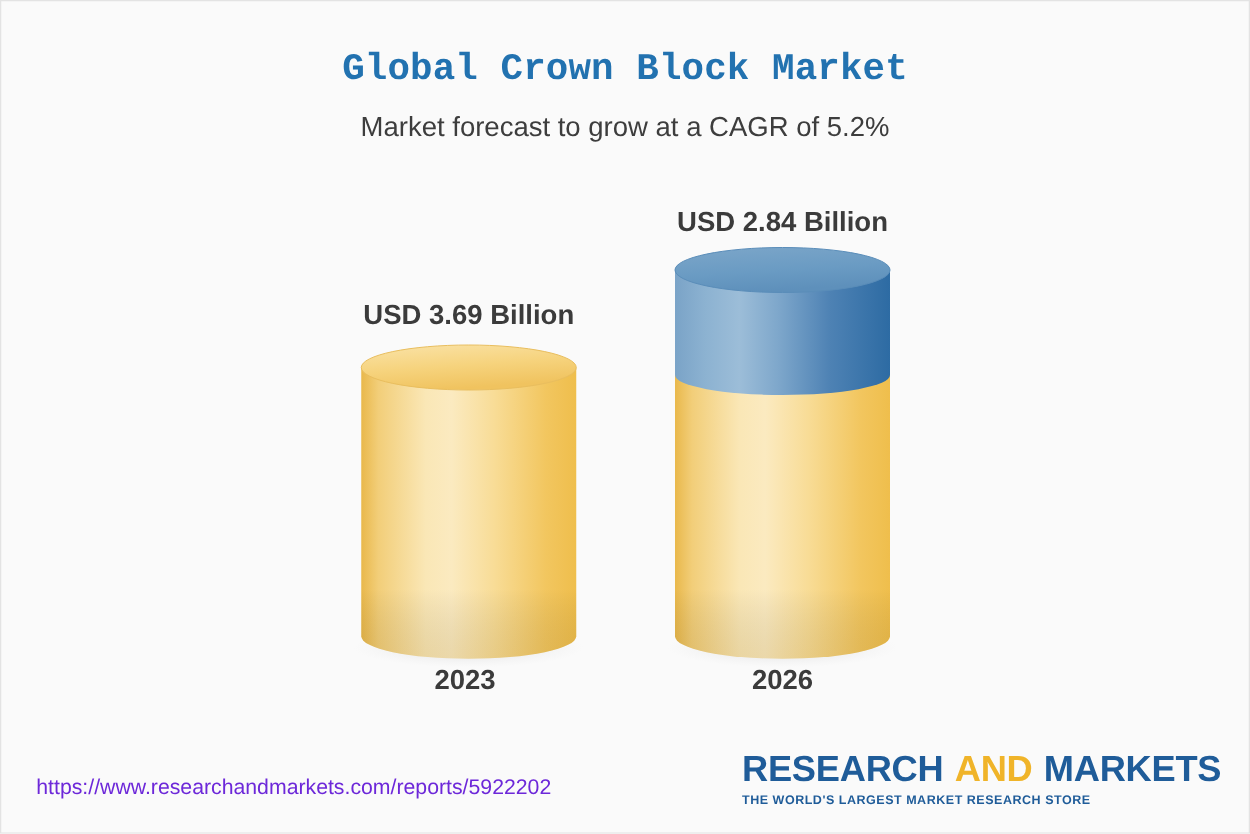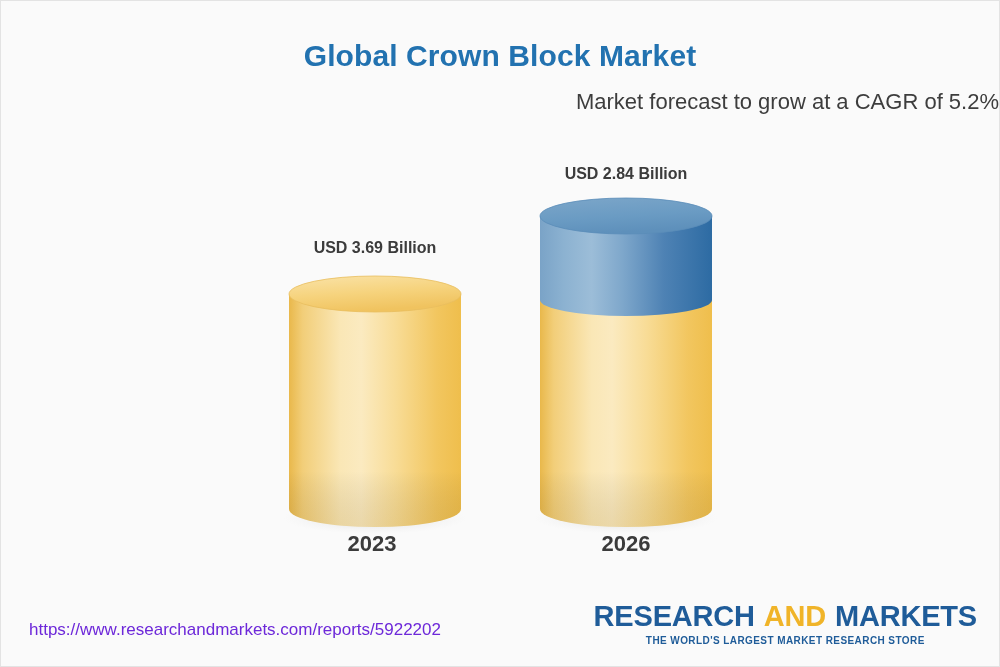--- a/index.html
+++ b/index.html
@@ -24,44 +24,45 @@
   .chart-title {
     position: absolute;
     top: 38px;
     left: 0;
     width: 100%;
     text-align: center;
     font-size: 30px;
     font-weight: bold;
     color: #2272b0;
     letter-spacing: 0.1px;
+    font-family: Liberation Mono, monospace;
   }
   .chart-subtitle {
     position: absolute;
     top: 88px;
     left: 0;
     width: 100%;
-    text-align: right;
+    text-align: center;
     font-size: 22px;
     font-weight: normal;
     color: #3d3d3d;
   }
 
   
   .plot {
     position: absolute;
     left: 0;
     top: 0;
     width: 1000px;
     height: 667px;
   }
 
   .value-label {
     position: absolute;
-    font-size: 16px;
+    font-size: 22px;
     font-weight: bold;
     color: #3b3b3b;
     white-space: nowrap;
     text-align: center;
   }
   .value-label.first  { top: 238px; left: 283px; width: 182px; }
   .value-label.second { top: 164px; left: 534px; width: 182px; }
 
   .cat-label {
     position: absolute;
@@ -81,21 +82,21 @@
     left: 28px;
     bottom: 26px;
     font-size: 17px;
     color: #6d28d9;
     white-space: nowrap;
   }
   .brand {
     position: absolute;
     right: 22px;
     bottom: 20px;
-    text-align: center;
+    text-align: left;
     line-height: 1;
     margin-left: 27px;
   }
   .brand-main {
     font-size: 29px;
     font-weight: bold;
     color: #1f5c99;
     letter-spacing: -0.2px;
     white-space: nowrap;
   }

